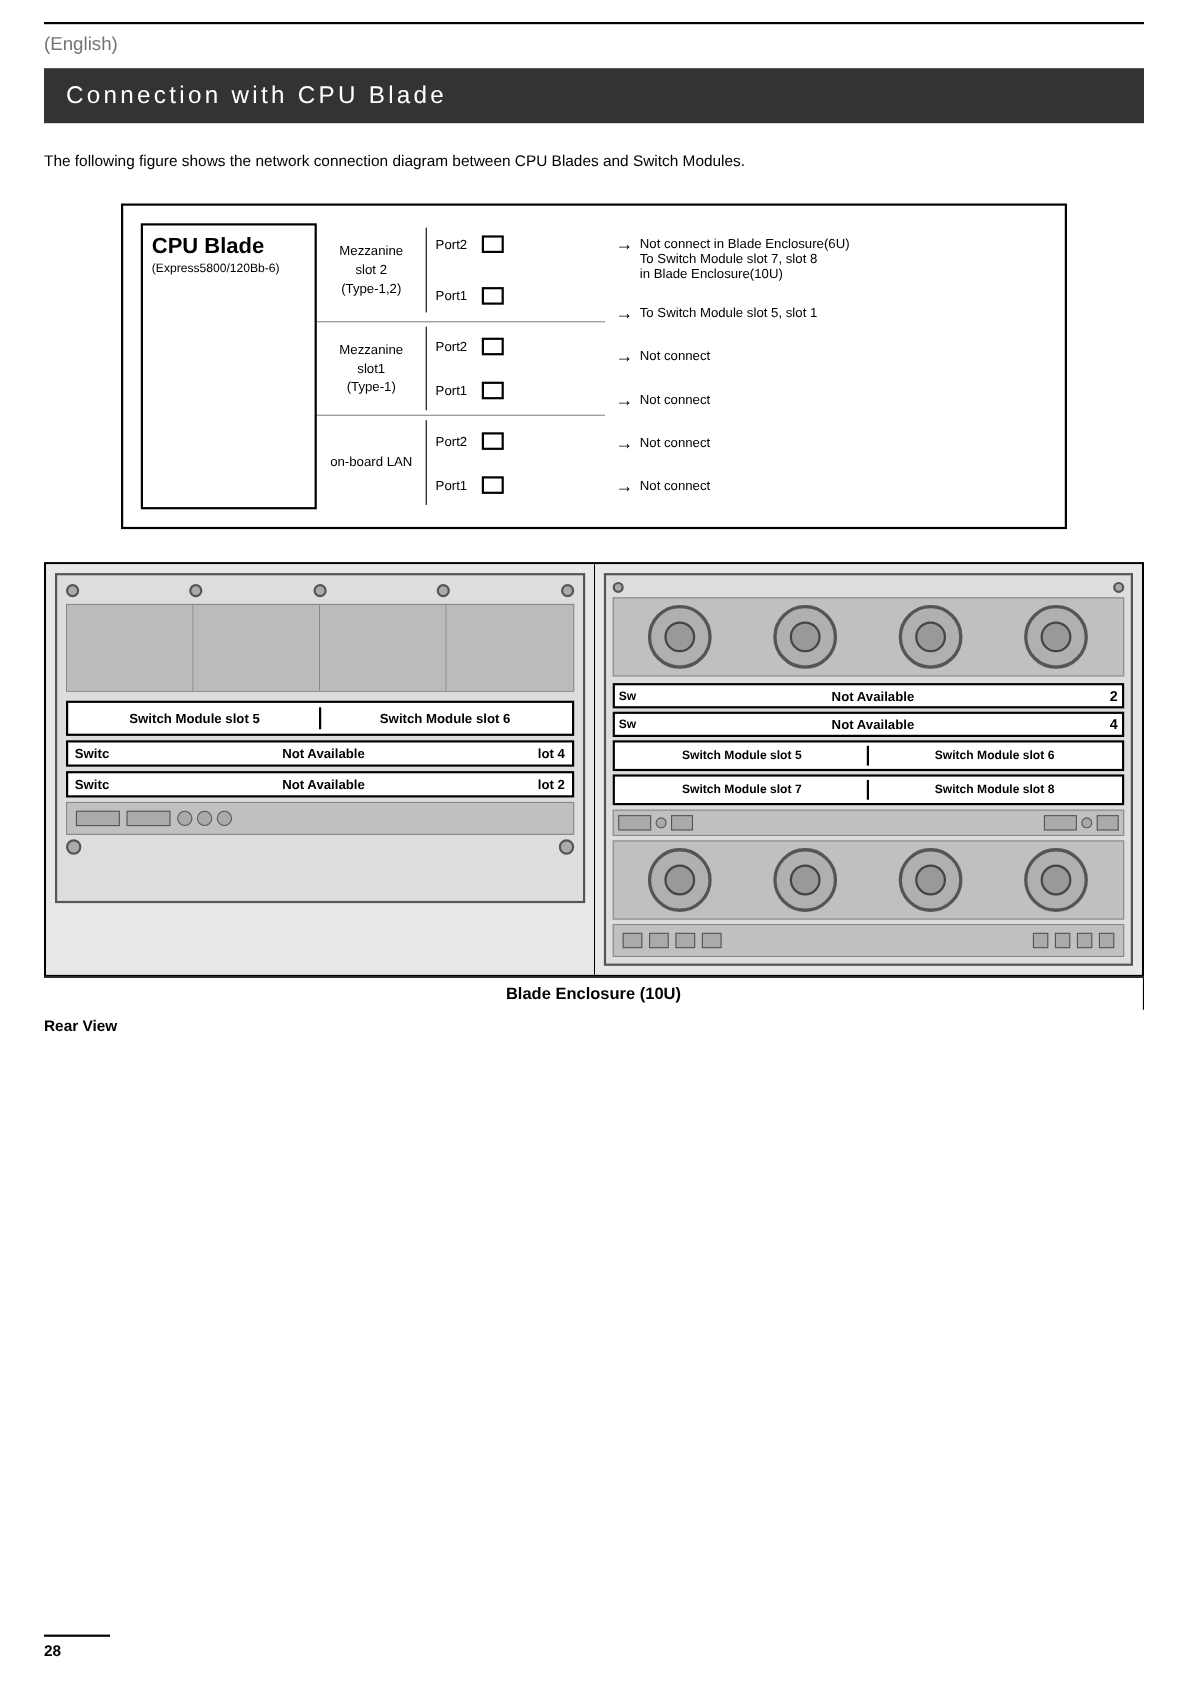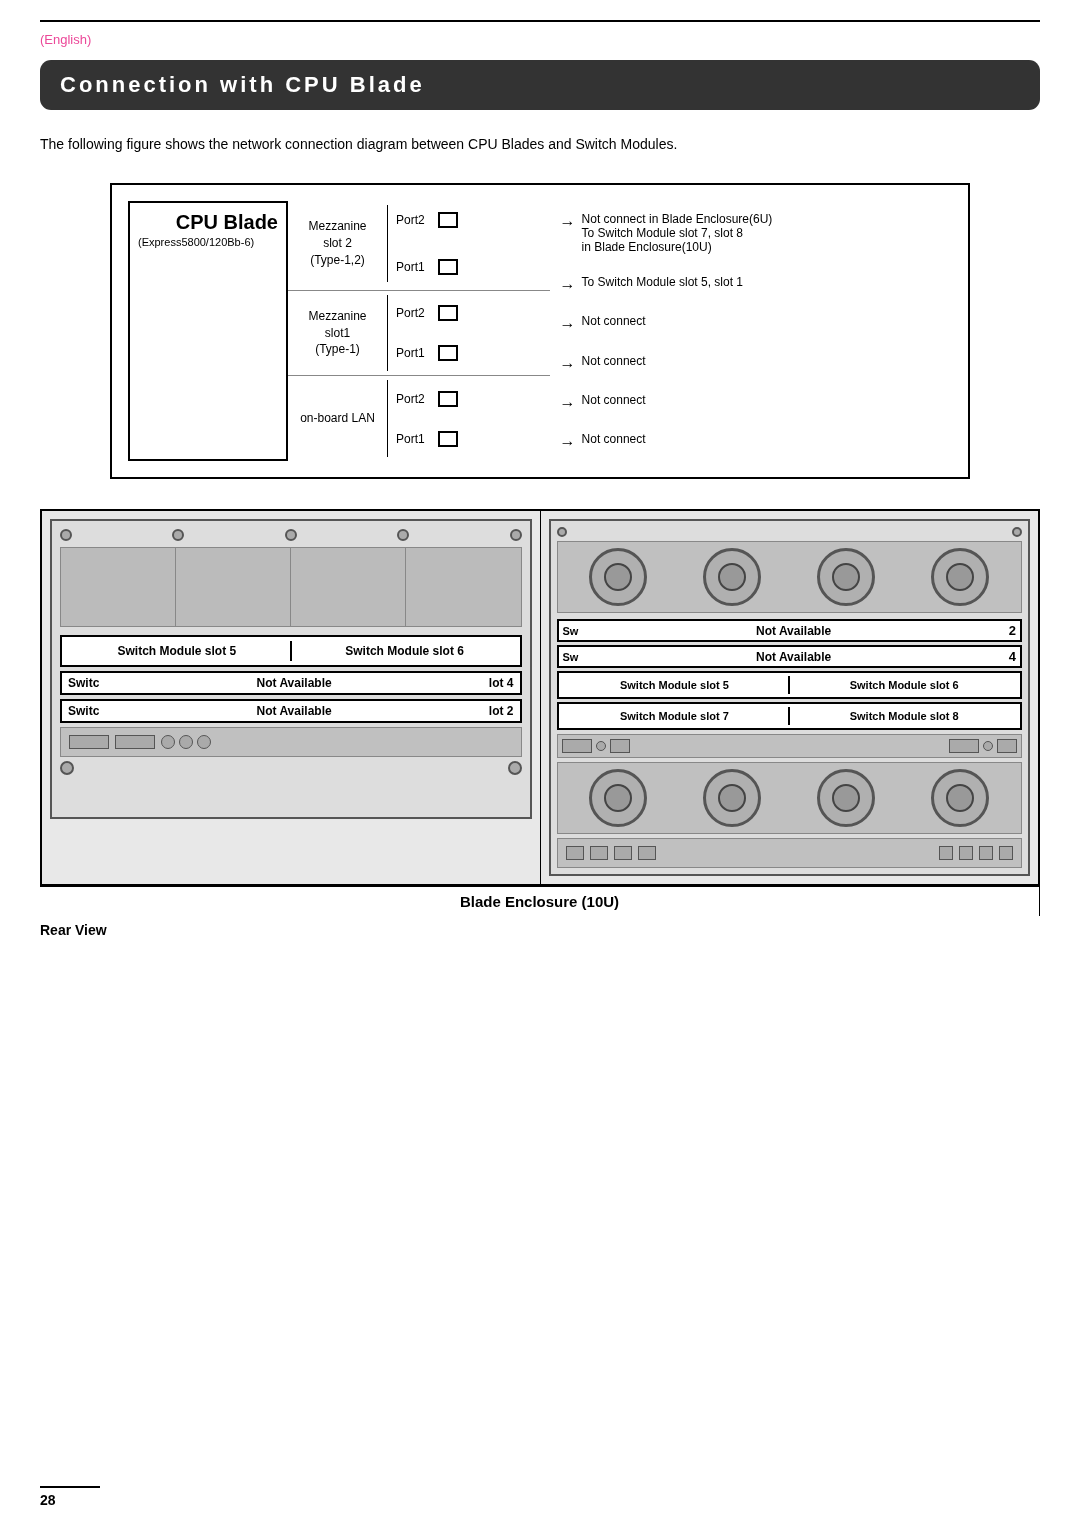--- a/index.html
+++ b/index.html
@@ -17,32 +17,31 @@
       background: #fff;
       padding: 20px 40px 40px 40px;
       position: relative;
     }
     .top-border {
       border-top: 2px solid #000;
       padding-top: 8px;
       margin-bottom: 12px;
     }
     .lang-label {
-      font-size: 13px;
-      color: #ec4899;
+      font-size: 17px;
+      color: #737373;
     }
     .chapter-header {
       background: #333;
       color: #fff;
       padding: 12px 20px;
       font-size: 22px;
       letter-spacing: 3px;
-      font-weight: bold;
+      font-weight: normal;
       margin-bottom: 24px;
-      border-radius: 11px;
     }
     .intro-text {
       font-size: 14px;
       margin-bottom: 28px;
       line-height: 1.5;
     }
 
     
     .enclosure-section {
       margin-top: 10px;
@@ -81,21 +80,20 @@
       font-weight: bold;
       border-top: 2px solid #000;
       padding-top: 4px;
       width: 60px;
       text-align: left;
     }
     .cpu-label-big {
       font-size: 20px;
       font-weight: bold;
       margin-bottom: 2px;
-      text-align: right;
     }
     .cpu-label-small {
       font-size: 11px;
       margin-bottom: 10px;
     }
     .pr {
       display: flex;
       align-items: center;
       margin: 3px 0;
     }

